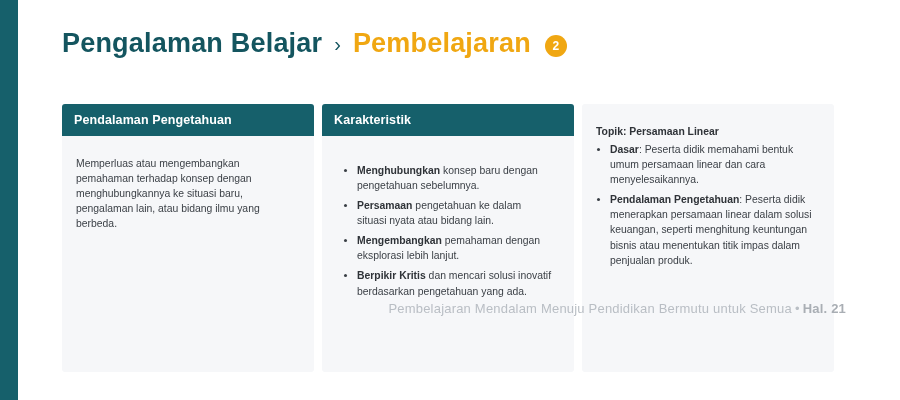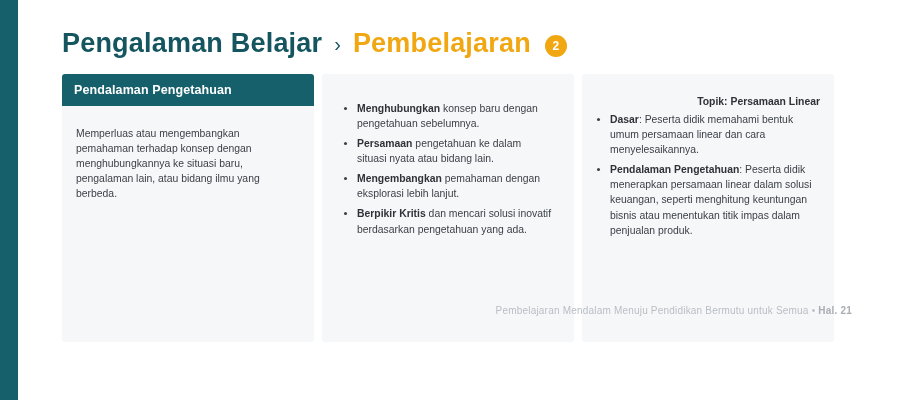--- a/index.html
+++ b/index.html
@@ -67,21 +67,21 @@
     display: flex;
     align-items: center;
     justify-content: center;
     margin-left: 4px;
     position: relative;
     top: 2px;
   }
   .cards {
     position: absolute;
     left: 62px;
-    top: 74px;
+    top: 104px;
     width: 776px;
     display: flex;
     gap: 8px;
   }
   .card {
     width: 252px;
     background: #f6f7f9;
     border-radius: 3px;
     overflow: hidden;
     height: 268px;
@@ -117,31 +117,30 @@
     padding-left: 14px;
     list-style-type: disc;
   }
   ul.sub-bullets li {
     margin-bottom: 5px;
   }
   .topic-line {
     font-weight: bold;
     color: #2f3338;
     margin: 0 0 2px 0;
-    text-align: right;
   }
   .b {
     font-weight: bold;
     color: #2f3338;
   }
   .footer {
     position: absolute;
-    right: 48px;
+    right: 54px;
     bottom: 18px;
-    font-size: 10px;
+    font-size: 13px;
     color: #b9bec4;
     letter-spacing: 0.2px;
   }
   .footer .page {
     font-weight: bold;
     color: #a9aeb4;
   }
   .footer .dot {
     padding: 0 3px;
   }
@@ -163,20 +162,21 @@
   <div class="cards">
 
     <div class="card">
       <div class="card-header">Pendalaman Pengetahuan</div>
       <div class="card-body">
         <p>Memperluas atau mengembangkan pemahaman terhadap konsep dengan menghubungkannya ke situasi baru, pengalaman lain, atau bidang ilmu yang berbeda.</p>
       </div>
     </div>
 
     <div class="card">
+      <div class="card-header">Karakteristik</div>
       <div class="card-body">
         <ul class="bullets">
           <li><span class="b">Menghubungkan</span><span> konsep baru dengan pengetahuan sebelumnya.</span></li>
           <li><span class="b">Persamaan</span><span> pengetahuan ke dalam situasi nyata atau bidang lain.</span></li>
           <li><span class="b">Mengembangkan</span><span> pemahaman dengan eksplorasi lebih lanjut.</span></li>
           <li><span class="b">Berpikir Kritis</span><span> dan mencari solusi inovatif berdasarkan pengetahuan yang ada.</span></li>
         </ul>
       </div>
     </div>
 

